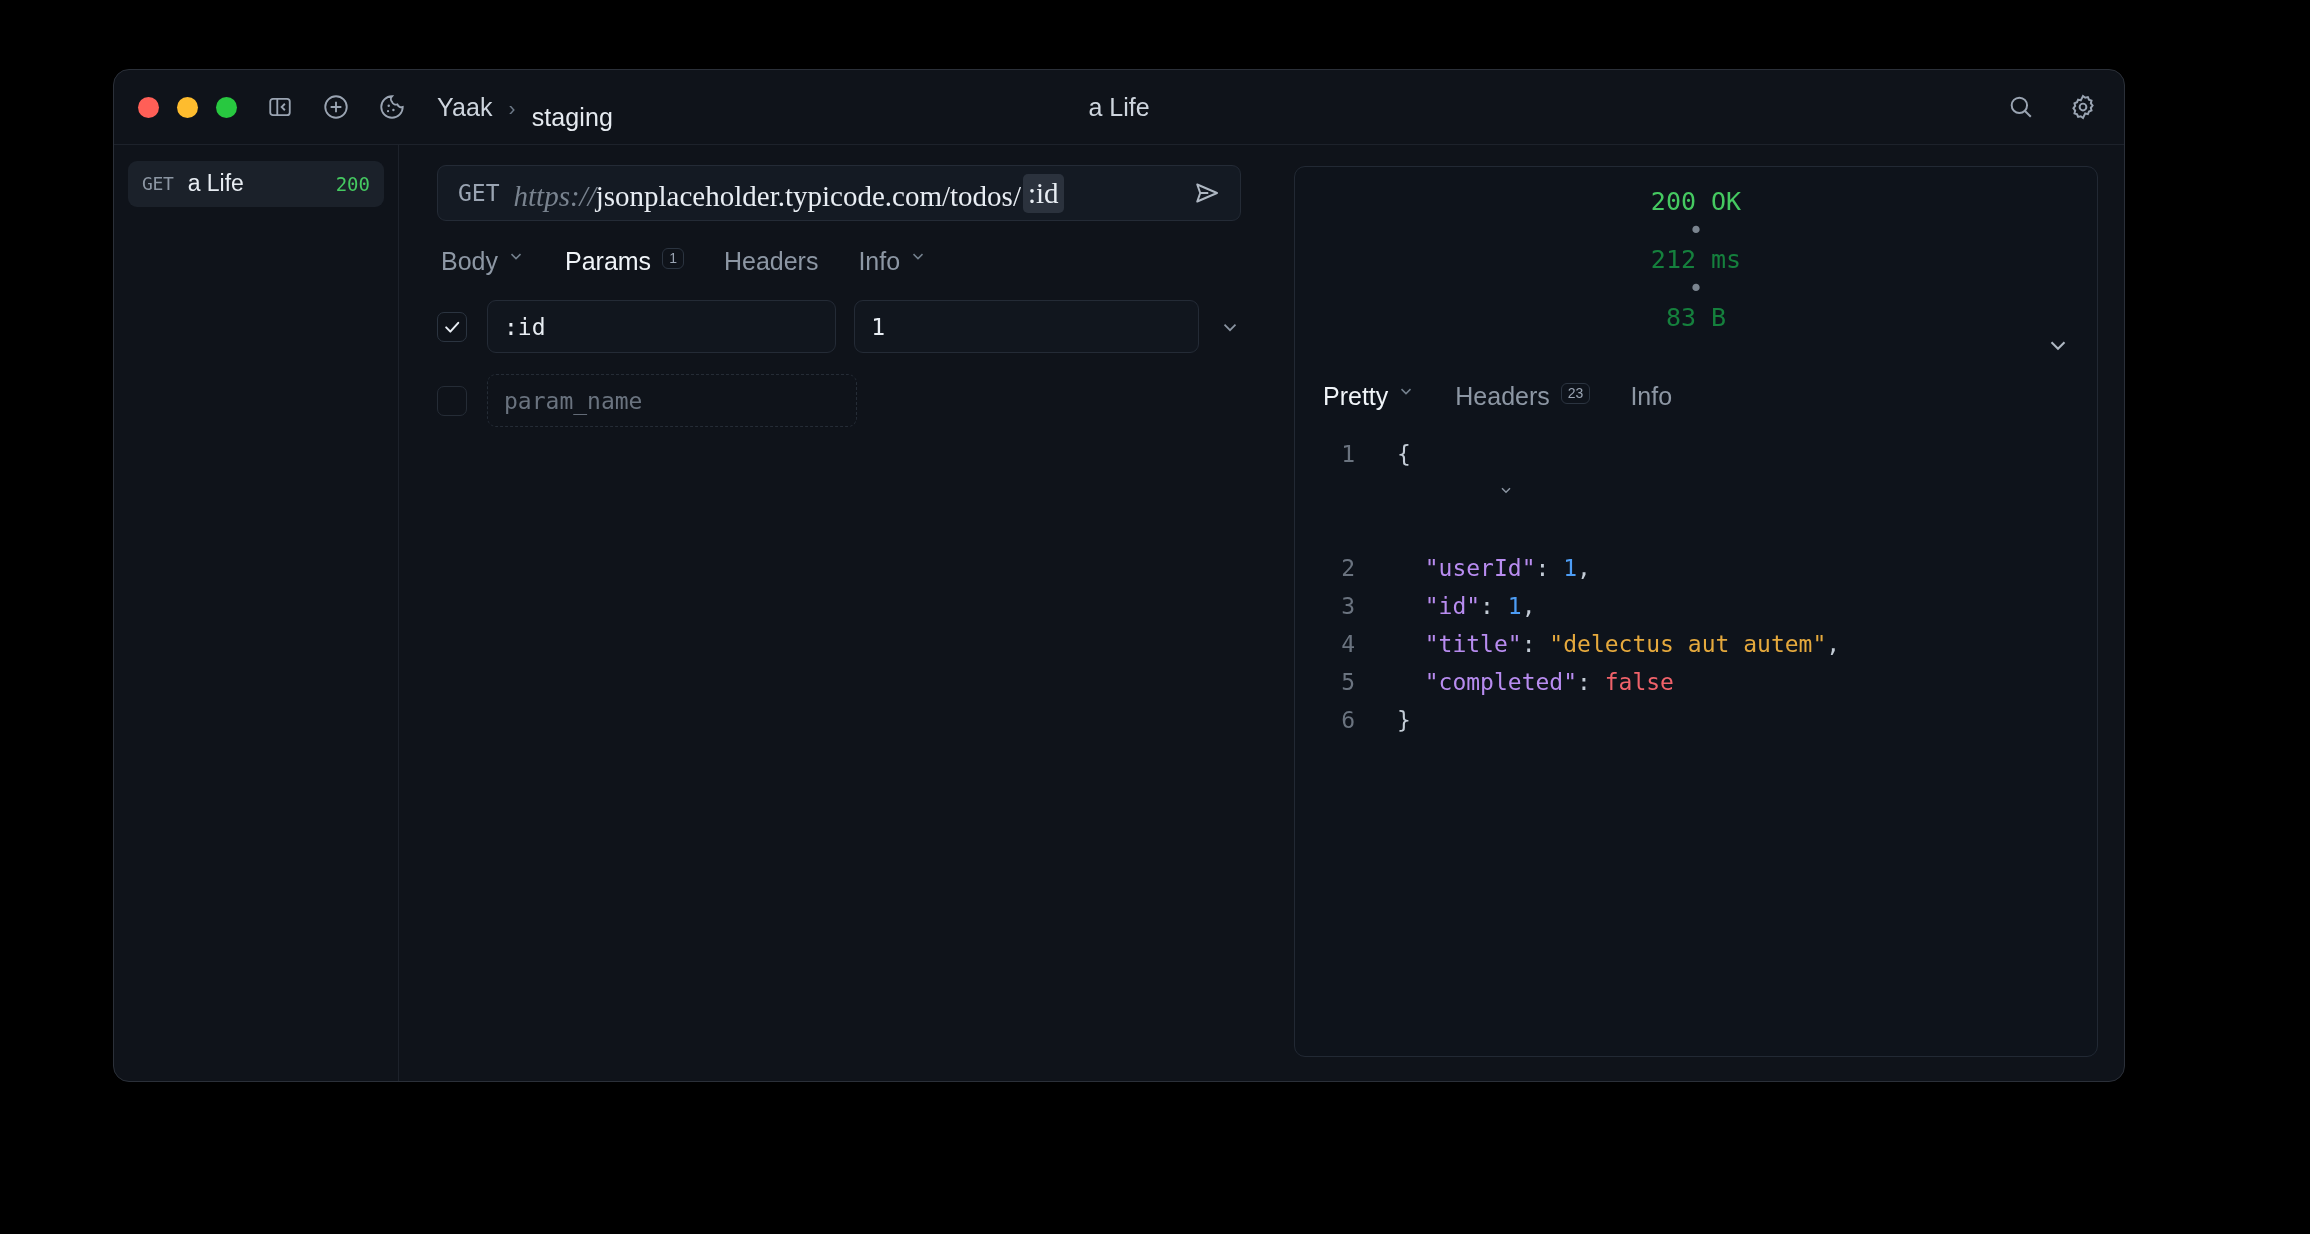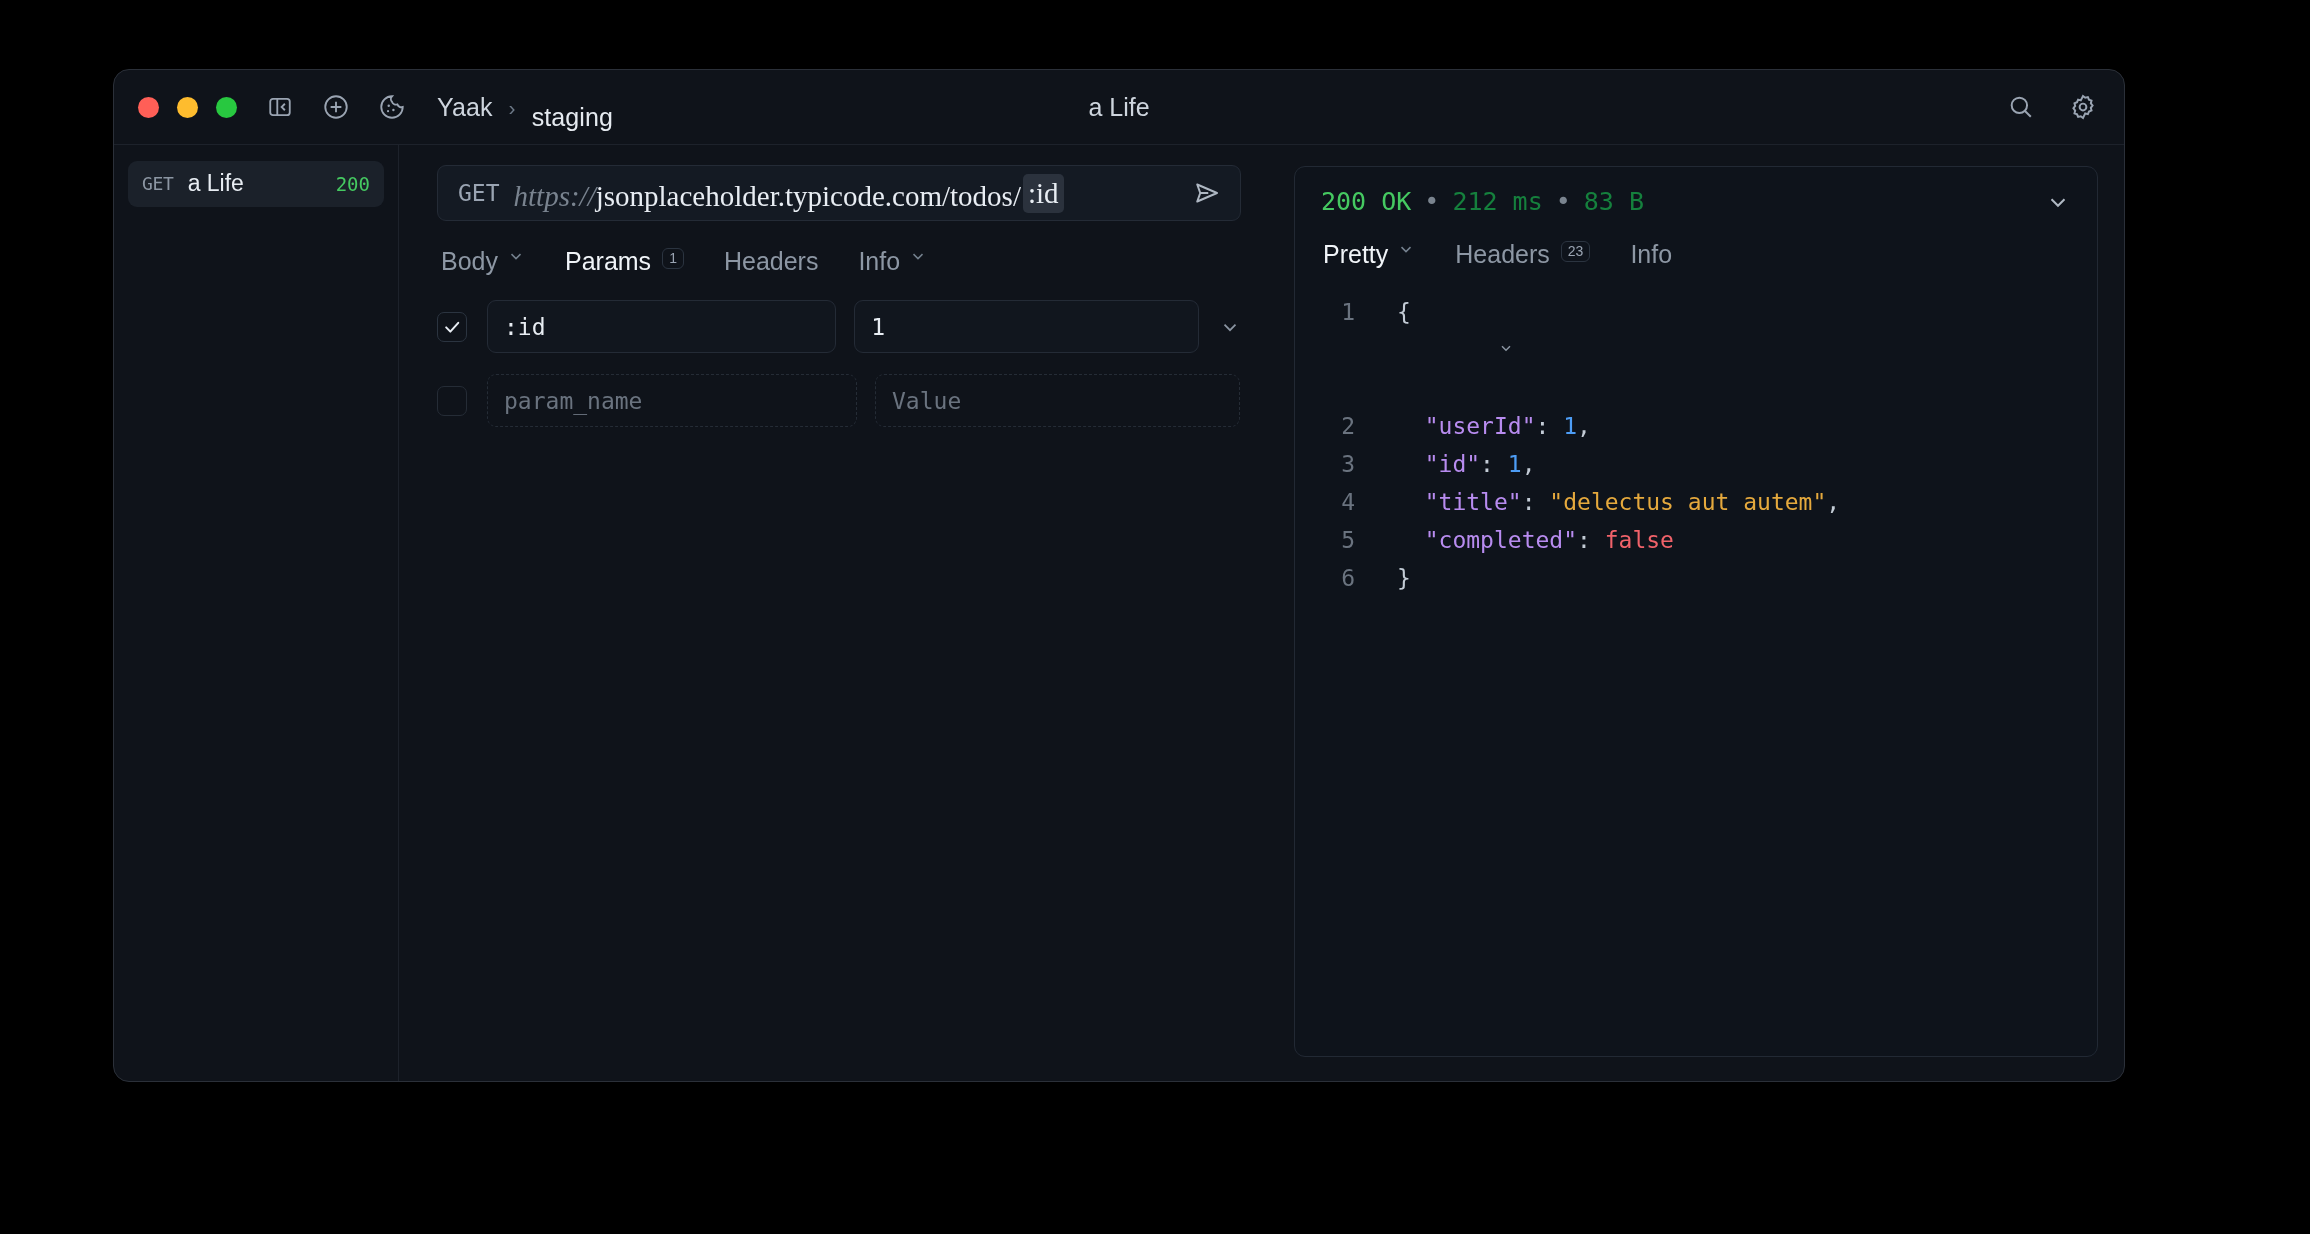--- a/index.html
+++ b/index.html
@@ -259,20 +259,21 @@
     padding: 20px 26px 0 26px;
     min-width: 0;
     display: flex;
     flex-direction: column;
   }
   .resp-status {
     display: flex;
     align-items: center;
     font-family: "DejaVu Sans Mono", monospace;
     font-size: 25px;
+    flex-direction: column;
   }
   .st-code { color: #45c961; }
   .st-sep { color: #7a848f; margin: 0 13px; }
   .st-meta { color: #15803d; }
   .resp-collapse { margin-left: auto; color: #aeb7c2; display: flex; }
 
   .resp-tabs {
     display: flex;
     align-items: center;
     gap: 40px;
@@ -438,21 +439,20 @@
           <span class="row-chev">
             <svg width="22" height="22" viewBox="0 0 24 24" fill="none" stroke="currentColor" stroke-width="1.9">
                 <polyline points="6,9.5 12,15.5 18,9.5"></polyline>
               </svg>
           </span>
         </div>
 
         <div class="param-row">
           <span class="chk empty"></span>
           <span class="field name ghost">param_name</span>
-          <span class="field value ghost">Value</span>
         </div>
 
       </div>
     </div>
 
     <div class="response-wrap">
       <div class="response">
 
         <div class="resp-status">
           <span class="st-code">200 OK</span>

